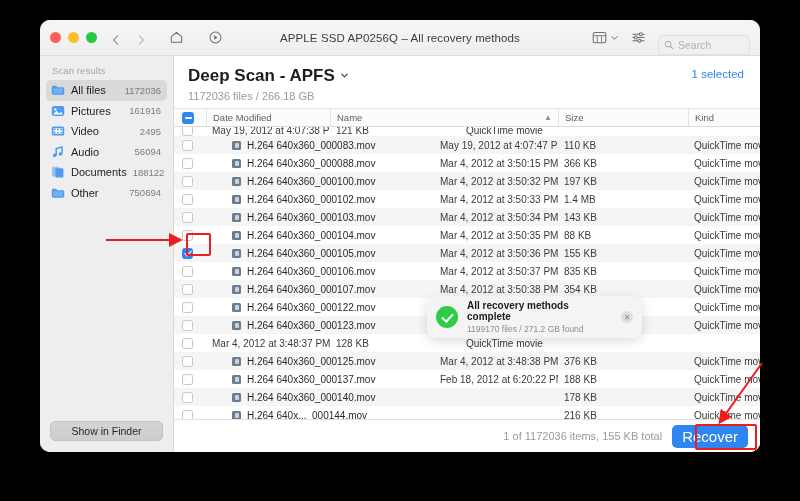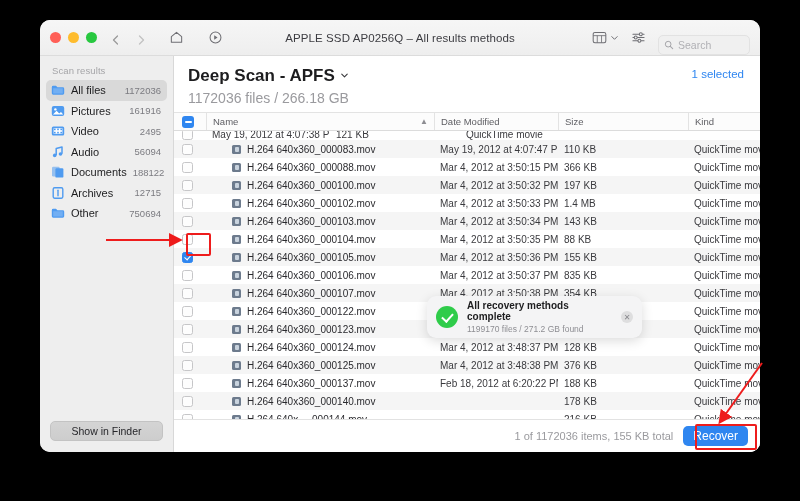--- a/index.html
+++ b/index.html
@@ -180,21 +180,21 @@
   .mh-left { flex: 1; }
   .mh-title {
     font-size: 17px;
     font-weight: bold;
     color: #1d1d1f;
     display: flex;
     align-items: center;
     gap: 4px;
   }
   .mh-sub {
-    font-size: 14px;
+    font-size: 11px;
     color: #9a9a9e;
     margin-top: 4px;
   }
   .mh-sel {
     font-size: 11.5px;
     color: #2f86f0;
     margin-top: 2px;
   }
 
   
@@ -355,21 +355,21 @@
     justify-content: flex-end;
     padding-right: 12px;
     gap: 10px;
   }
   .status-txt { font-size: 11px; color: #9a9a9e; margin-left: 45px; }
   .recover-btn {
     background: #2f86f0;
     color: #fff;
     border: 0;
     border-radius: 5px;
-    font-size: 12px;
+    font-size: 15px;
     padding: 3px 10px;
     font-family: "Liberation Sans", sans-serif;
     cursor: default;
     text-align: right;
   }
 
   
   .anno { position: absolute; pointer-events: none; }
   .redbox {
     position: absolute;
@@ -415,21 +415,21 @@
           </svg>
       </span>
 
       <span class="tbicon hist-btn">
         <svg viewBox="0 0 16 16" width="15" height="15">
           <circle cx="8" cy="8" r="5.8" fill="none" stroke="currentColor" stroke-width="1.1"></circle>
           <path d="M6.6 5.6 L10.2 8 L6.6 10.4 Z" fill="currentColor"></path>
         </svg>
       </span>
 
-      <div class="win-title">APPLE SSD AP0256Q – All results methods</div>
+      <div class="win-title">APPLE SSD AP0256Q – All recovery methods</div>
 
       <div class="tb-right">
         <span class="tbicon viewbtn">
           <svg viewBox="0 0 16 14" width="15" height="13">
             <rect x="1.2" y="1.6" width="13.6" height="11" rx="1.8" fill="none" stroke="currentColor" stroke-width="1.1"></rect>
             <path d="M1.2 5 H14.8 M5.6 5 V12.6 M10.2 5 V12.6" stroke="currentColor" stroke-width="0.9" fill="none"></path>
           </svg>
           <svg viewBox="0 0 10 10" width="9" height="9">
               <path d="M2 4 L5 7 L8 4" fill="none" stroke="currentColor" stroke-width="1.1" stroke-linecap="round" stroke-linejoin="round"></path>
             </svg>
@@ -517,30 +517,20 @@
                   <rect x="1" y="1.8" width="7.6" height="9.6" rx="1.2" fill="#4f9bf0" opacity="0.55"></rect>
                   <rect x="4.4" y="3.2" width="8" height="9.4" rx="1.2" fill="#4f9bf0"></rect>
                 </svg>
               </span>
               <span class="lbl">Documents</span>
               <span class="cnt">188122</span>
             </div>
             <div class="sb-item">
               <span class="sbicon">
                 <svg viewBox="0 0 14 14" width="14" height="14">
-                  <rect x="2.2" y="1.8" width="9.6" height="10.4" rx="1.4" fill="none" stroke="#4f9bf0" stroke-width="1.4"></rect>
-                  <path d="M7 4.2 V9.8" stroke="#4f9bf0" stroke-width="1.4" stroke-linecap="round"></path>
-                </svg>
-              </span>
-              <span class="lbl">Archives</span>
-              <span class="cnt">12715</span>
-            </div>
-            <div class="sb-item">
-              <span class="sbicon">
-                <svg viewBox="0 0 14 14" width="14" height="14">
                   <path d="M0.8 4.2 a1.4 1.4 0 0 1 1.4-1.4 H5 l1.4 1.5 h5.4 a1.4 1.4 0 0 1 1.4 1.4 v4.6 a1.4 1.4 0 0 1 -1.4 1.4 H2.2 a1.4 1.4 0 0 1 -1.4 -1.4 Z" fill="#4f9bf0"></path>
                   <path d="M2.2 5.3 h9.6 v5.1 h-9.6 Z" fill="#8fc0f6" opacity="0.55"></path>
                 </svg>
               </span>
               <span class="lbl">Other</span>
               <span class="cnt">750694</span>
             </div>
           </div>
         <div class="sb-footer">
           <button class="finder-btn">Show in Finder</button>
@@ -561,26 +551,26 @@
             </div>
             <div class="mh-sub">1172036 files / 266.18 GB</div>
           </div>
           <div class="mh-sel">1 selected</div>
         </div>
 
         <div class="thead">
           <div class="th th-check">
             <span class="hdr-check"></span>
           </div>
+          <div class="th th-date">
+            <span>Date Modified</span>
+          </div>
           <div class="th th-name">
             <span>Name</span>
             <span class="sortarrow">▲</span>
-          </div>
-          <div class="th th-date">
-            <span>Date Modified</span>
           </div>
           <div class="th th-size">
             <span>Size</span>
           </div>
           <div class="th th-kind">
             <span>Kind</span>
           </div>
         </div>
 
         <div class="tbody" id="tbody">
@@ -721,24 +711,20 @@
                 <span>H.264 640x360_000123.mov</span>
               </div>
               <div class="cell c-date">Mar 4, 2012 at 3:48:37 PM</div>
               <div class="cell c-size">92 KB</div>
               <div class="cell c-kind">QuickTime movie</div>
             </div>
             <div class="row">
               <div class="cell c-check">
                 <span class="cb"></span>
               </div>
-              <div class="cell c-name">
-                <span class="movicon"></span>
-                <span>H.264 640x360_000124.mov</span>
-              </div>
               <div class="cell c-date">Mar 4, 2012 at 3:48:37 PM</div>
               <div class="cell c-size">128 KB</div>
               <div class="cell c-kind">QuickTime movie</div>
             </div>
             <div class="row alt">
               <div class="cell c-check">
                 <span class="cb"></span>
               </div>
               <div class="cell c-name">
                 <span class="movicon"></span>

